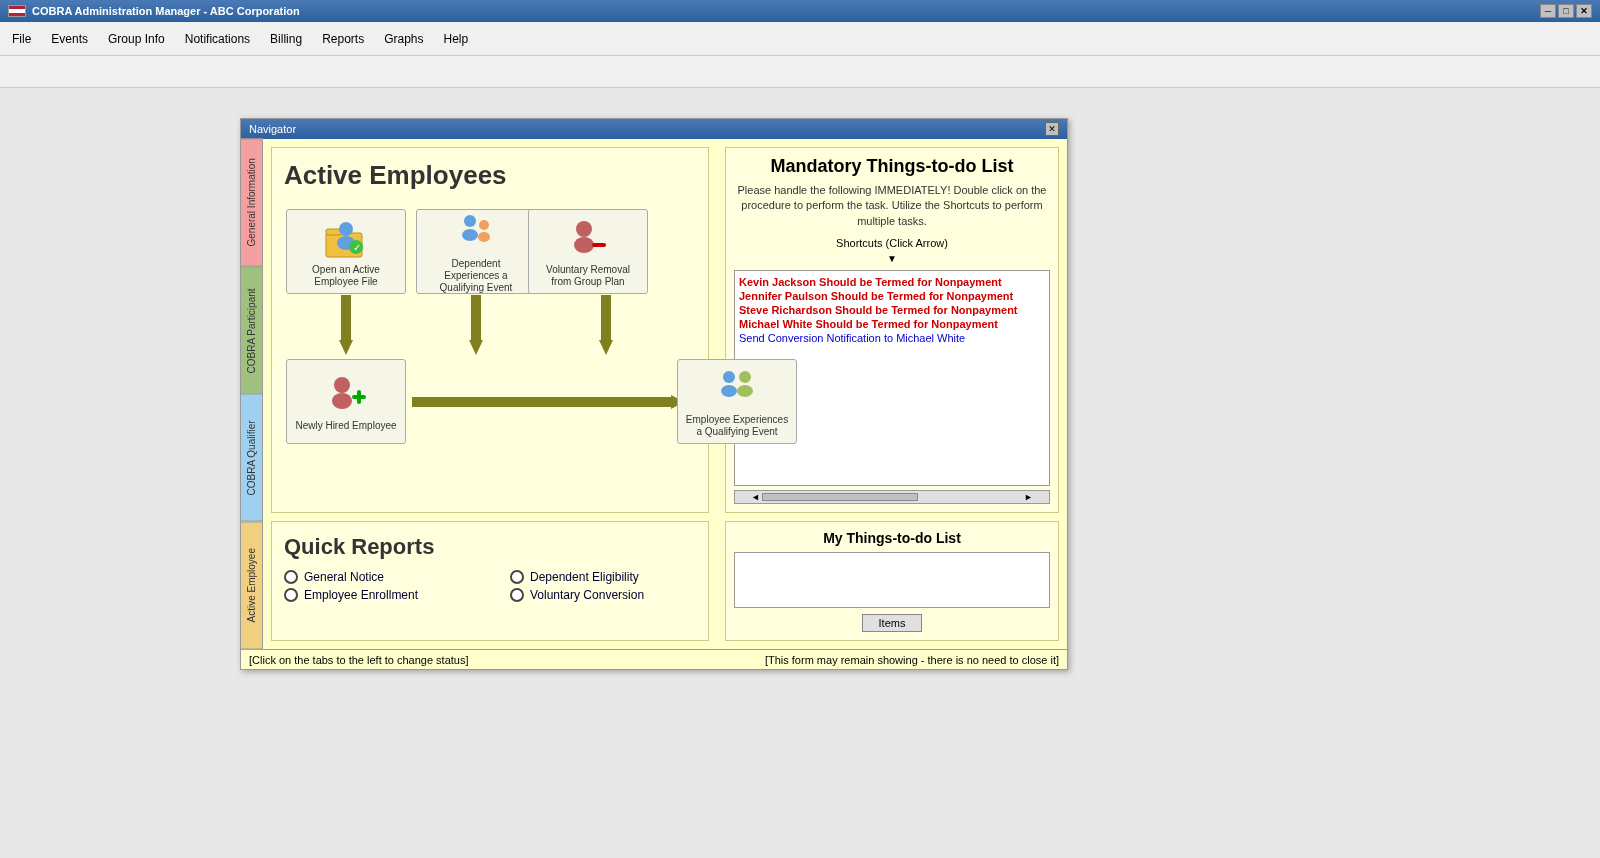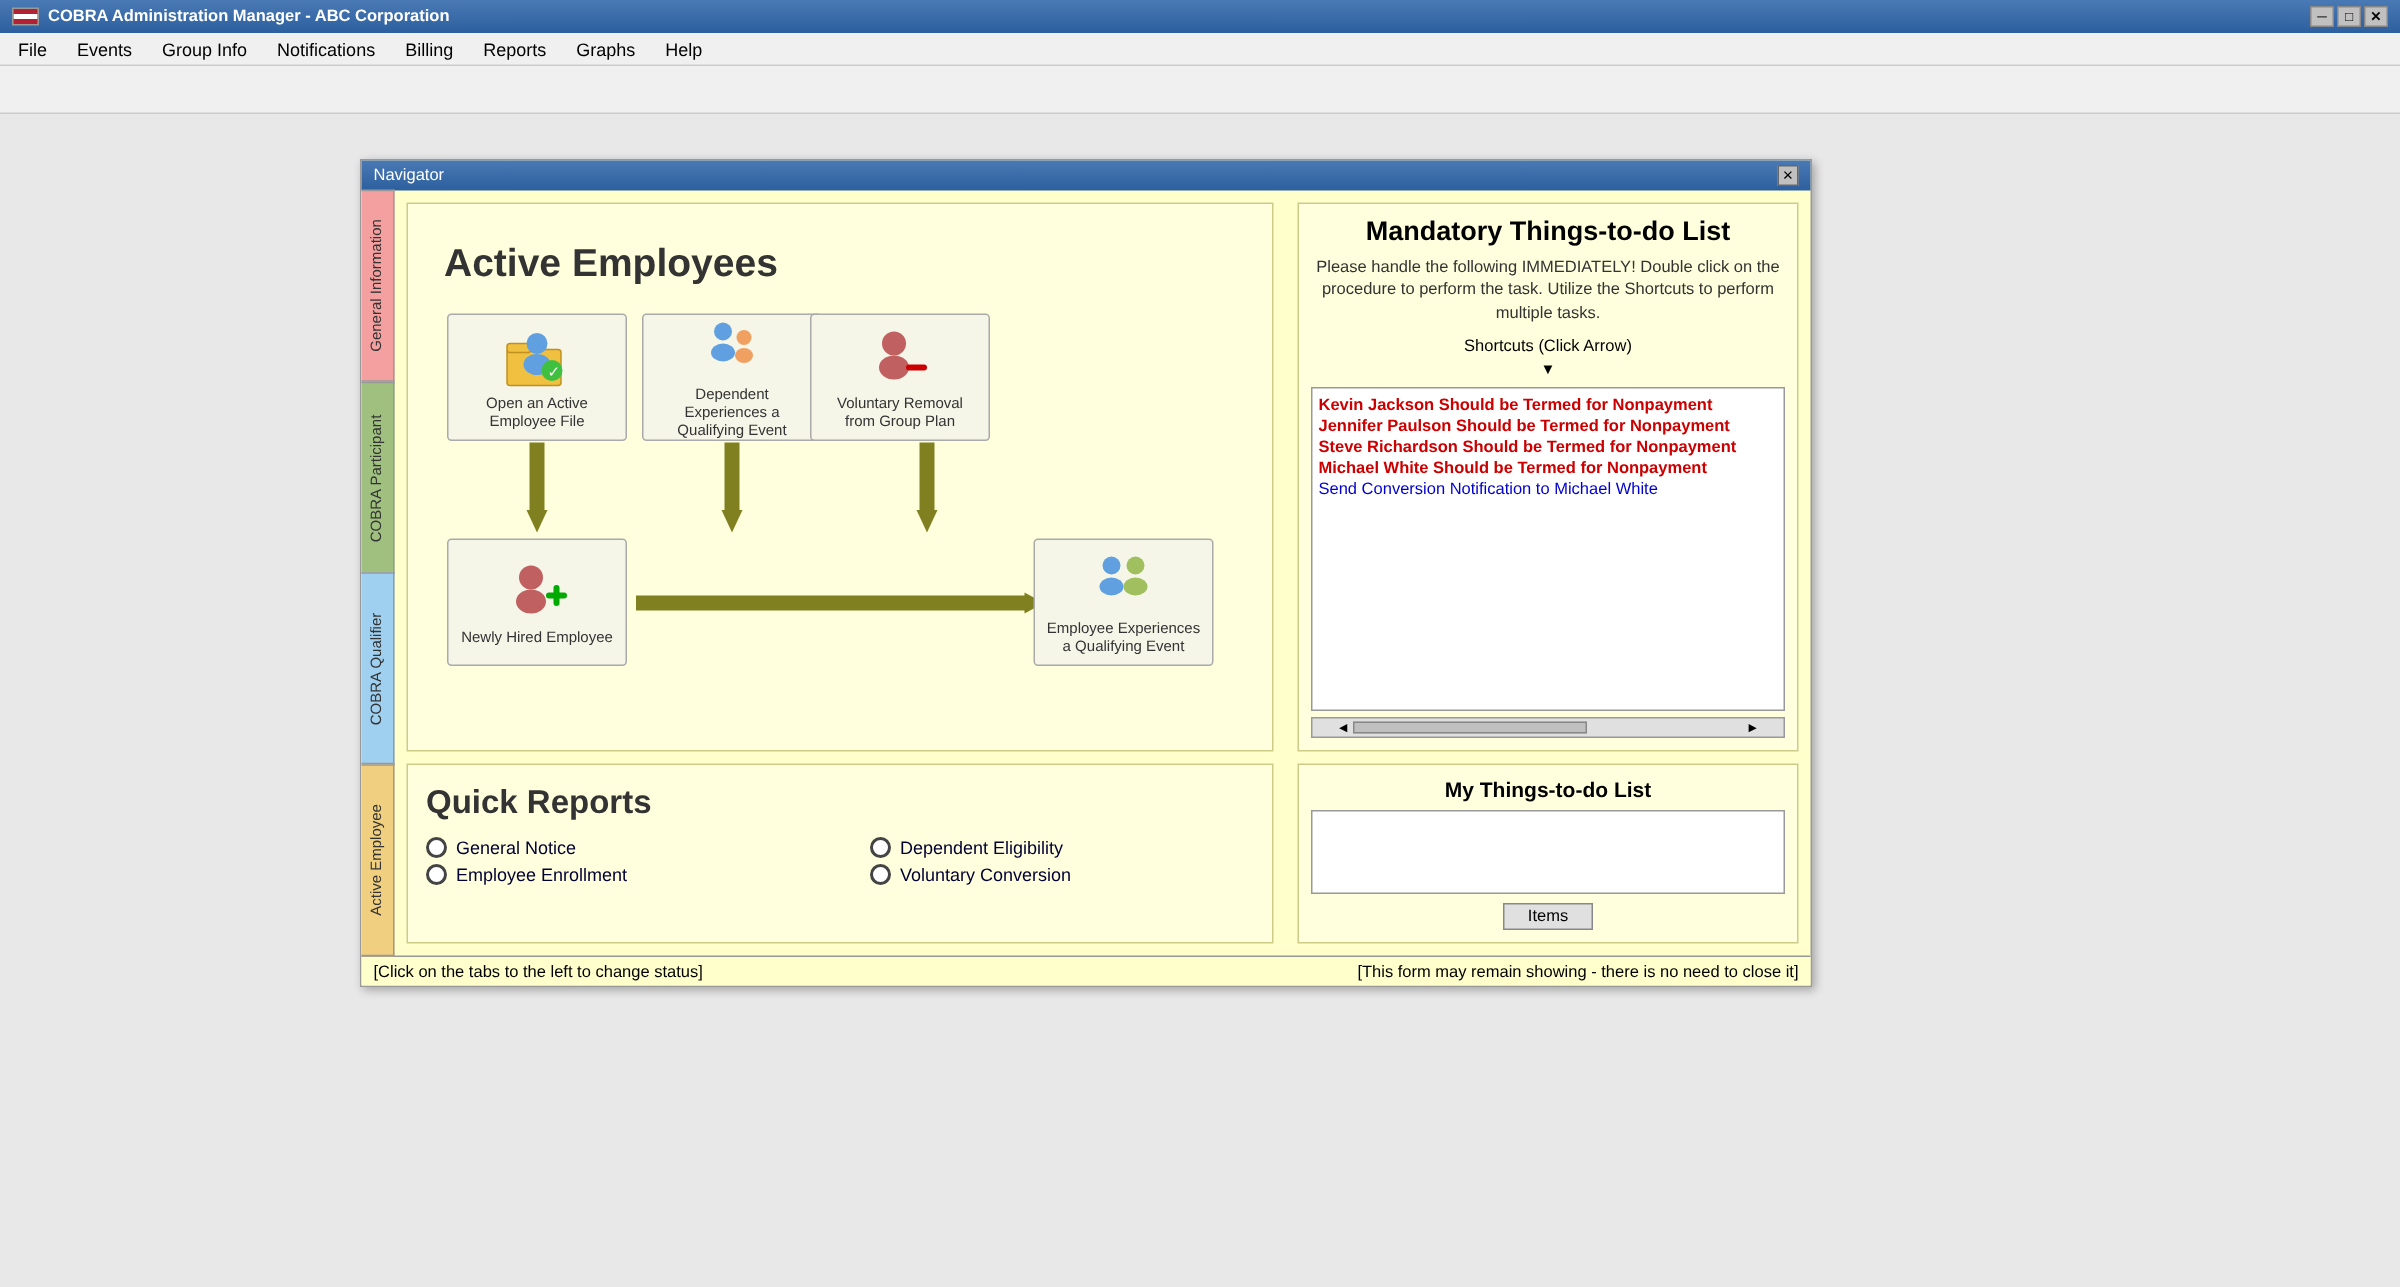--- a/index.html
+++ b/index.html
@@ -51,21 +51,21 @@
       height: 12px;
       background: linear-gradient(to bottom, #B22234 33%, white 33%, white 66%, #B22234 66%);
       border: 1px solid #999;
       position: relative;
       font-size: 7px;
     }
 
     
     .menu-bar {
       background: #f0f0f0;
-      height: 22px;
+      height: 34px;
       display: flex;
       align-items: center;
       padding: 0 4px;
       border-bottom: 1px solid #ccc;
       gap: 4px;
     }
     .menu-item {
       padding: 2px 8px;
       cursor: pointer;
       font-size: 12px;
@@ -85,21 +85,21 @@
       flex: 1;
       position: relative;
       height: calc(858px - 76px);
     }
 
     
     .navigator-window {
       position: absolute;
       top: 30px;
       left: 240px;
-      width: 968px;
+      width: 828px;
       background: #ffffcc;
       border: 1px solid #999;
       box-shadow: 2px 2px 6px rgba(0,0,0,0.3);
     }
     .navigator-titlebar {
       background: linear-gradient(to bottom, #4a7ab5, #2c5f9e);
       color: white;
       padding: 2px 8px;
       font-size: 11px;
       display: flex;
@@ -151,21 +151,21 @@
     }
     .left-tab.general { background: #f5a0a0; }
     .left-tab.cobra-p { background: #a0c080; }
     .left-tab.cobra-q { background: #a0d0f0; }
     .left-tab.active-emp { background: #f0d080; }
 
     
     .active-employees-panel {
       background: #ffffdd;
       border: 1px solid #cccc88;
-      padding: 24px;
+      padding: 12px;
       flex: 1;
     }
     .panel-title {
       font-size: 26px;
       font-weight: bold;
       color: #333;
       margin-bottom: 16px;
     }
 
     

